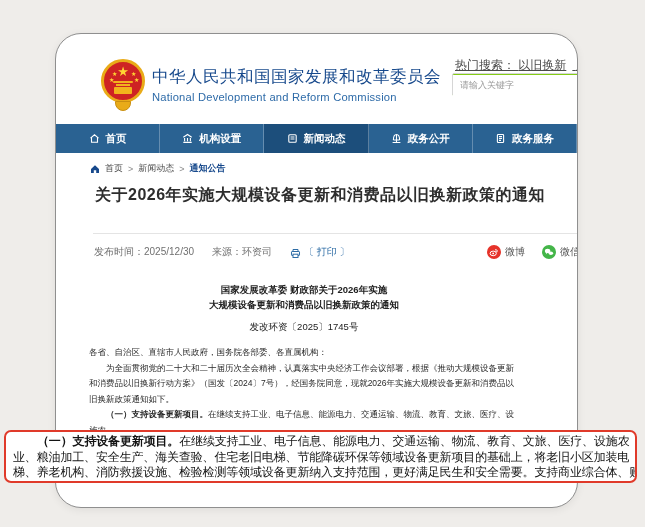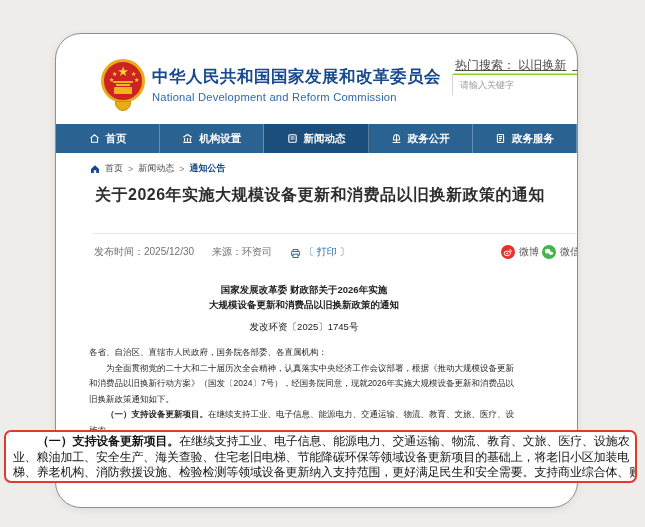--- a/index.html
+++ b/index.html
@@ -30,21 +30,21 @@
   .emblem-gate { position:absolute; left:50%; transform:translateX(-50%); background:#f2b31c; }
   .eg1 { top:19px; width:20px; height:2px; border-radius:1px; }
   .eg2 { top:22px; width:14px; height:2px; }
   .eg3 { top:25px; width:18px; height:7px; border-radius:1px; }
   .emblem-gear {
     position:absolute; left:50%; transform:translateX(-50%); top:42px;
     width:16px; height:10px; background:#e9ab18; border-radius:0 0 8px 8px;
     border:1px solid #c98f10;
   }
   .site-title-block { position:absolute; left:96px; top:32px; white-space:nowrap; }
-  .site-title-cn { font-size:16.5px; font-weight:bold; color:#17498c; letter-spacing:.5px; }
+  .site-title-cn { font-size:16.5px; font-weight:normal; color:#17498c; letter-spacing:.5px; }
   .site-title-en { font-size:11.2px; color:#2e6ba8; letter-spacing:.2px; margin-top:3px; }
 
   .hot-search { position:absolute; left:399px; top:23px; font-size:12px; color:#4a4a4a;
     white-space:nowrap;text-decoration:underline; }
   .hot-search a { color:#4a4a4a; text-decoration:none; margin-right:6px; }
   .search-box {
     position:absolute; left:396px; top:39px; width:150px; height:23px;
     border:1px solid #d6d6d6; border-radius:2px; background:#84cc16;
   }
   .search-box input { width:100%; height:100%; border:0; outline:none;
@@ -71,21 +71,21 @@
   
   .article-title { position:absolute; left:39px; top:151px; width:460px;
     font-size:16px; font-weight:bold; color:#2d2d2d; letter-spacing:.5px; }
   .head-divider { position:absolute; left:37px; top:199px; width:486px; height:1px;
     background:#e4e4e4; }
   .meta-row { position:absolute; left:38px; top:210px; width:486px; height:16px;
     display:flex; align-items:center; font-size:10px; color:#707070; }
   .meta-item { margin-right:18px; white-space:nowrap; }
   .print-btn { display:flex; align-items:flex-end; gap:3px; color:#2d6ca5; cursor:pointer;
     white-space:nowrap; }
-  .share-group { margin-left:auto; display:flex; align-items:center; gap:3px; }
+  .share-group { margin-left:auto; display:flex; align-items:center; gap:17px; }
   .share-item { display:flex; align-items:center; gap:4px; color:#555; cursor:pointer;
     white-space:nowrap; }
 
   
   .doc { position:absolute; left:33px; top:248px; width:430px; color:#2a2a2a; }
   .doc-title { text-align:center; font-size:9.5px; font-weight:bold; line-height:15px;
     color:#222; }
   .doc-number { text-align:center; font-size:9.5px; margin-top:9px; color:#222; }
   .doc-body { margin-top:11px; font-size:8.5px; line-height:15.5px; }
   .doc-body p.indent { text-indent:2em; }

